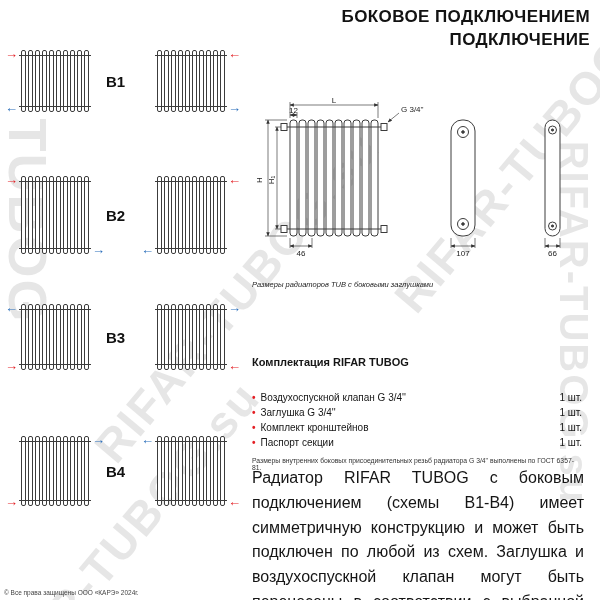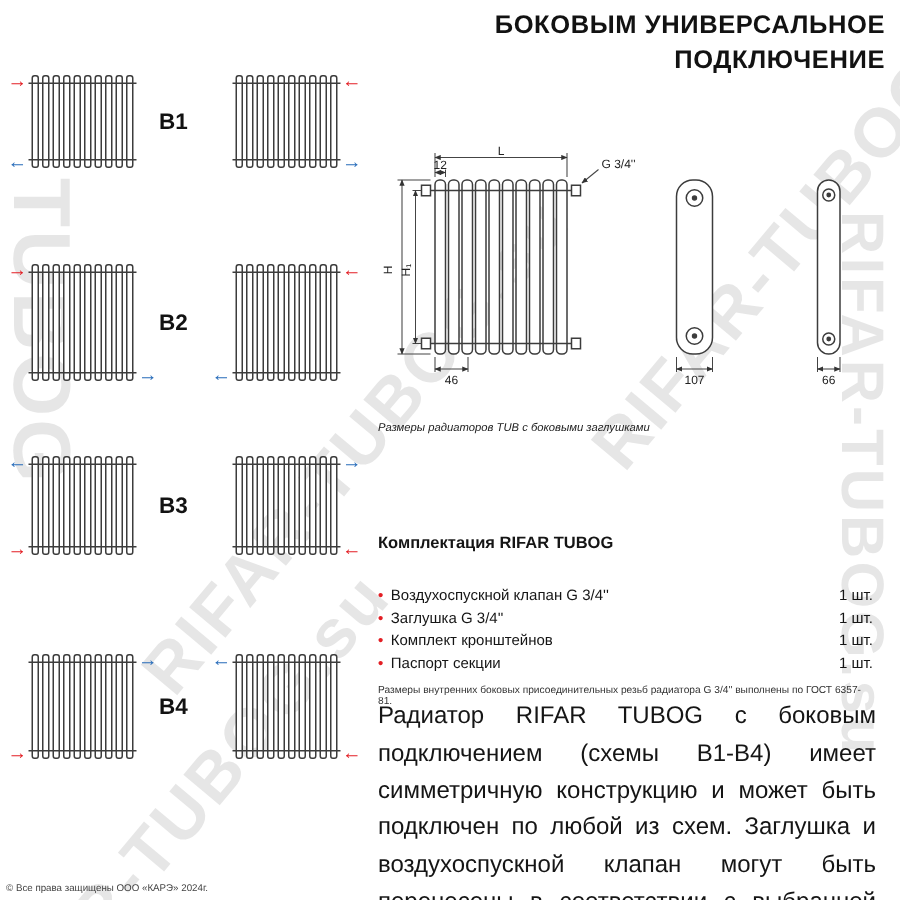--- a/index.html
+++ b/index.html
@@ -75,21 +75,21 @@
 
 <div class="page">
 
   <div class="wm wm1">TUBOG</div>
   <div class="wm wm2">RIFAR-TUBOG.su</div>
   <div class="wm wm3">RIFAR-TUBOG.su</div>
   <div class="wm wm4">RIFAR-TUBOG.su</div>
   <div class="wm wm5">RIFAR-TUBOG.su</div>
 
   <header class="title">
-    <div>БОКОВЫМ УНИВЕРСАЛЬНОЕ</div>
+    <div>БОКОВОЕ ПОДКЛЮЧЕНИЕМ</div>
     <div>ПОДКЛЮЧЕНИЕ</div>
   </header>
 
   <div class="schemes">
       <div class="scheme-row">
         <div class="radiator-wrap">
           <div class="radiator">
             <div class="section"></div>
             <div class="section"></div>
             <div class="section"></div>

